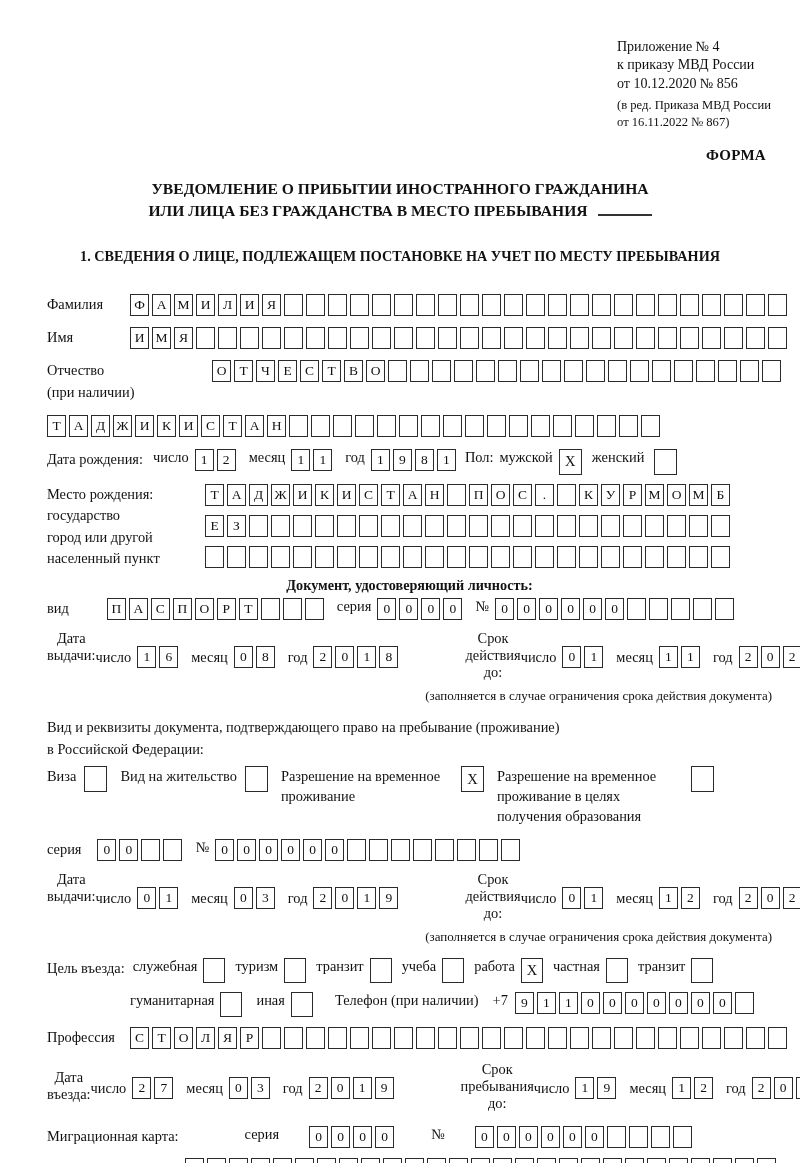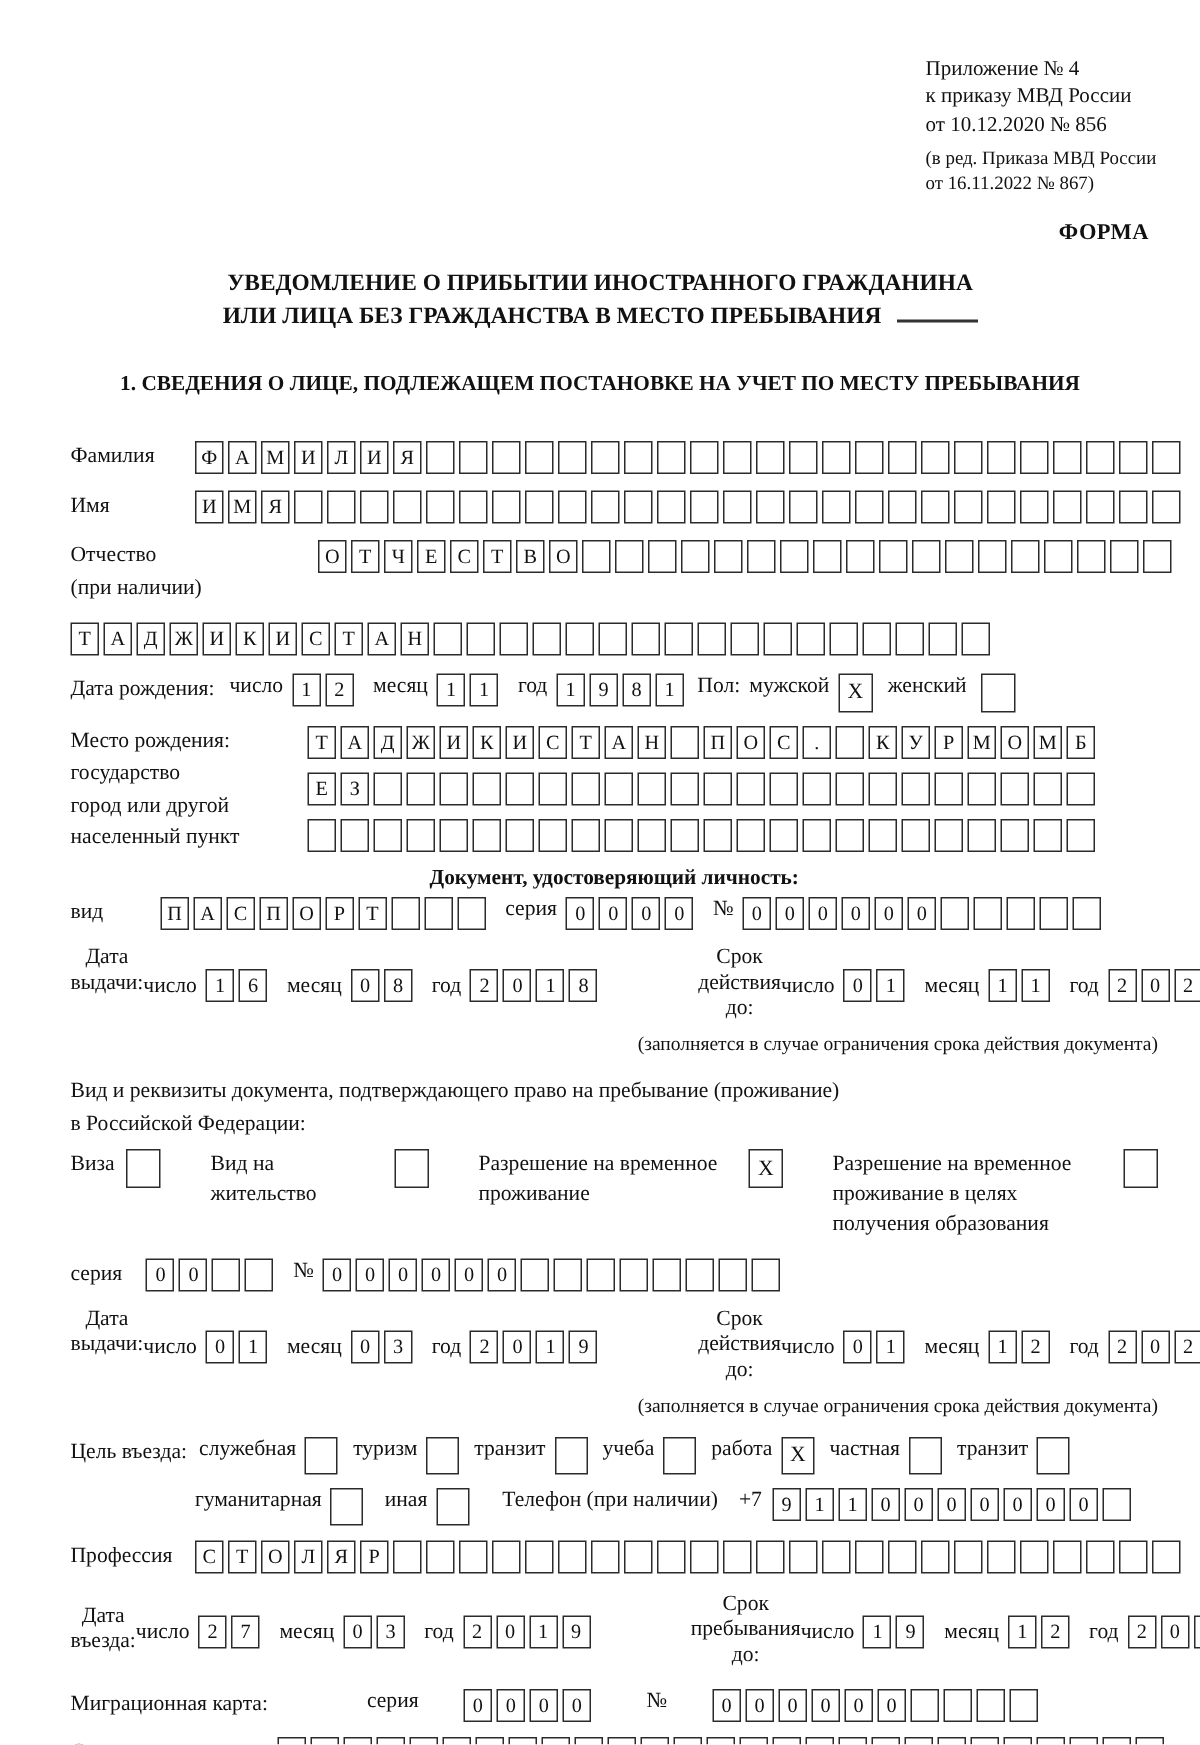--- a/index.html
+++ b/index.html
@@ -37,21 +37,21 @@
   .gap6{margin-left:6px;} .gap10{margin-left:10px;} .gap14{margin-left:14px;}
   .wordlbl{margin:0 6px 0 10px;}
   .doc-heading{text-align:center;font-weight:bold;font-size:14.2px;margin-top:10px;}
   .dates{display:flex;margin-top:10px;}
   .dblock{display:flex;}
   .dhead{text-align:center;font-size:14.4px;margin-bottom:4px;}
   .drow{display:flex;align-items:center;}
   .drow .wordlbl:first-child{margin-left:0;}
   .note{text-align:right;font-size:13px;margin-top:3px;}
   .intro{margin-top:12px;line-height:1.55;}
-  .opt-row{display:flex;align-items:flex-start;margin-top:6px;gap:20px;}
+  .opt-row{display:flex;align-items:flex-start;margin-top:6px;}
   .opt{display:flex;align-items:flex-start;margin-right:13px;}
   .opt:last-child{margin-right:0;}
   .optlbl{margin-right:8px;line-height:1.4;}
   .optc{font-family:Liberation Serif, serif;}
   .w170{width:172px;} .w185{width:186px;}
   .purpose .cbox{width:22px;height:25px;}
   .indent83{margin-left:83px;}
   .phone-pre{margin:0 7px 0 14px;}
   .legal{display:flex;align-items:flex-start;margin-top:10px;}
 </style>

